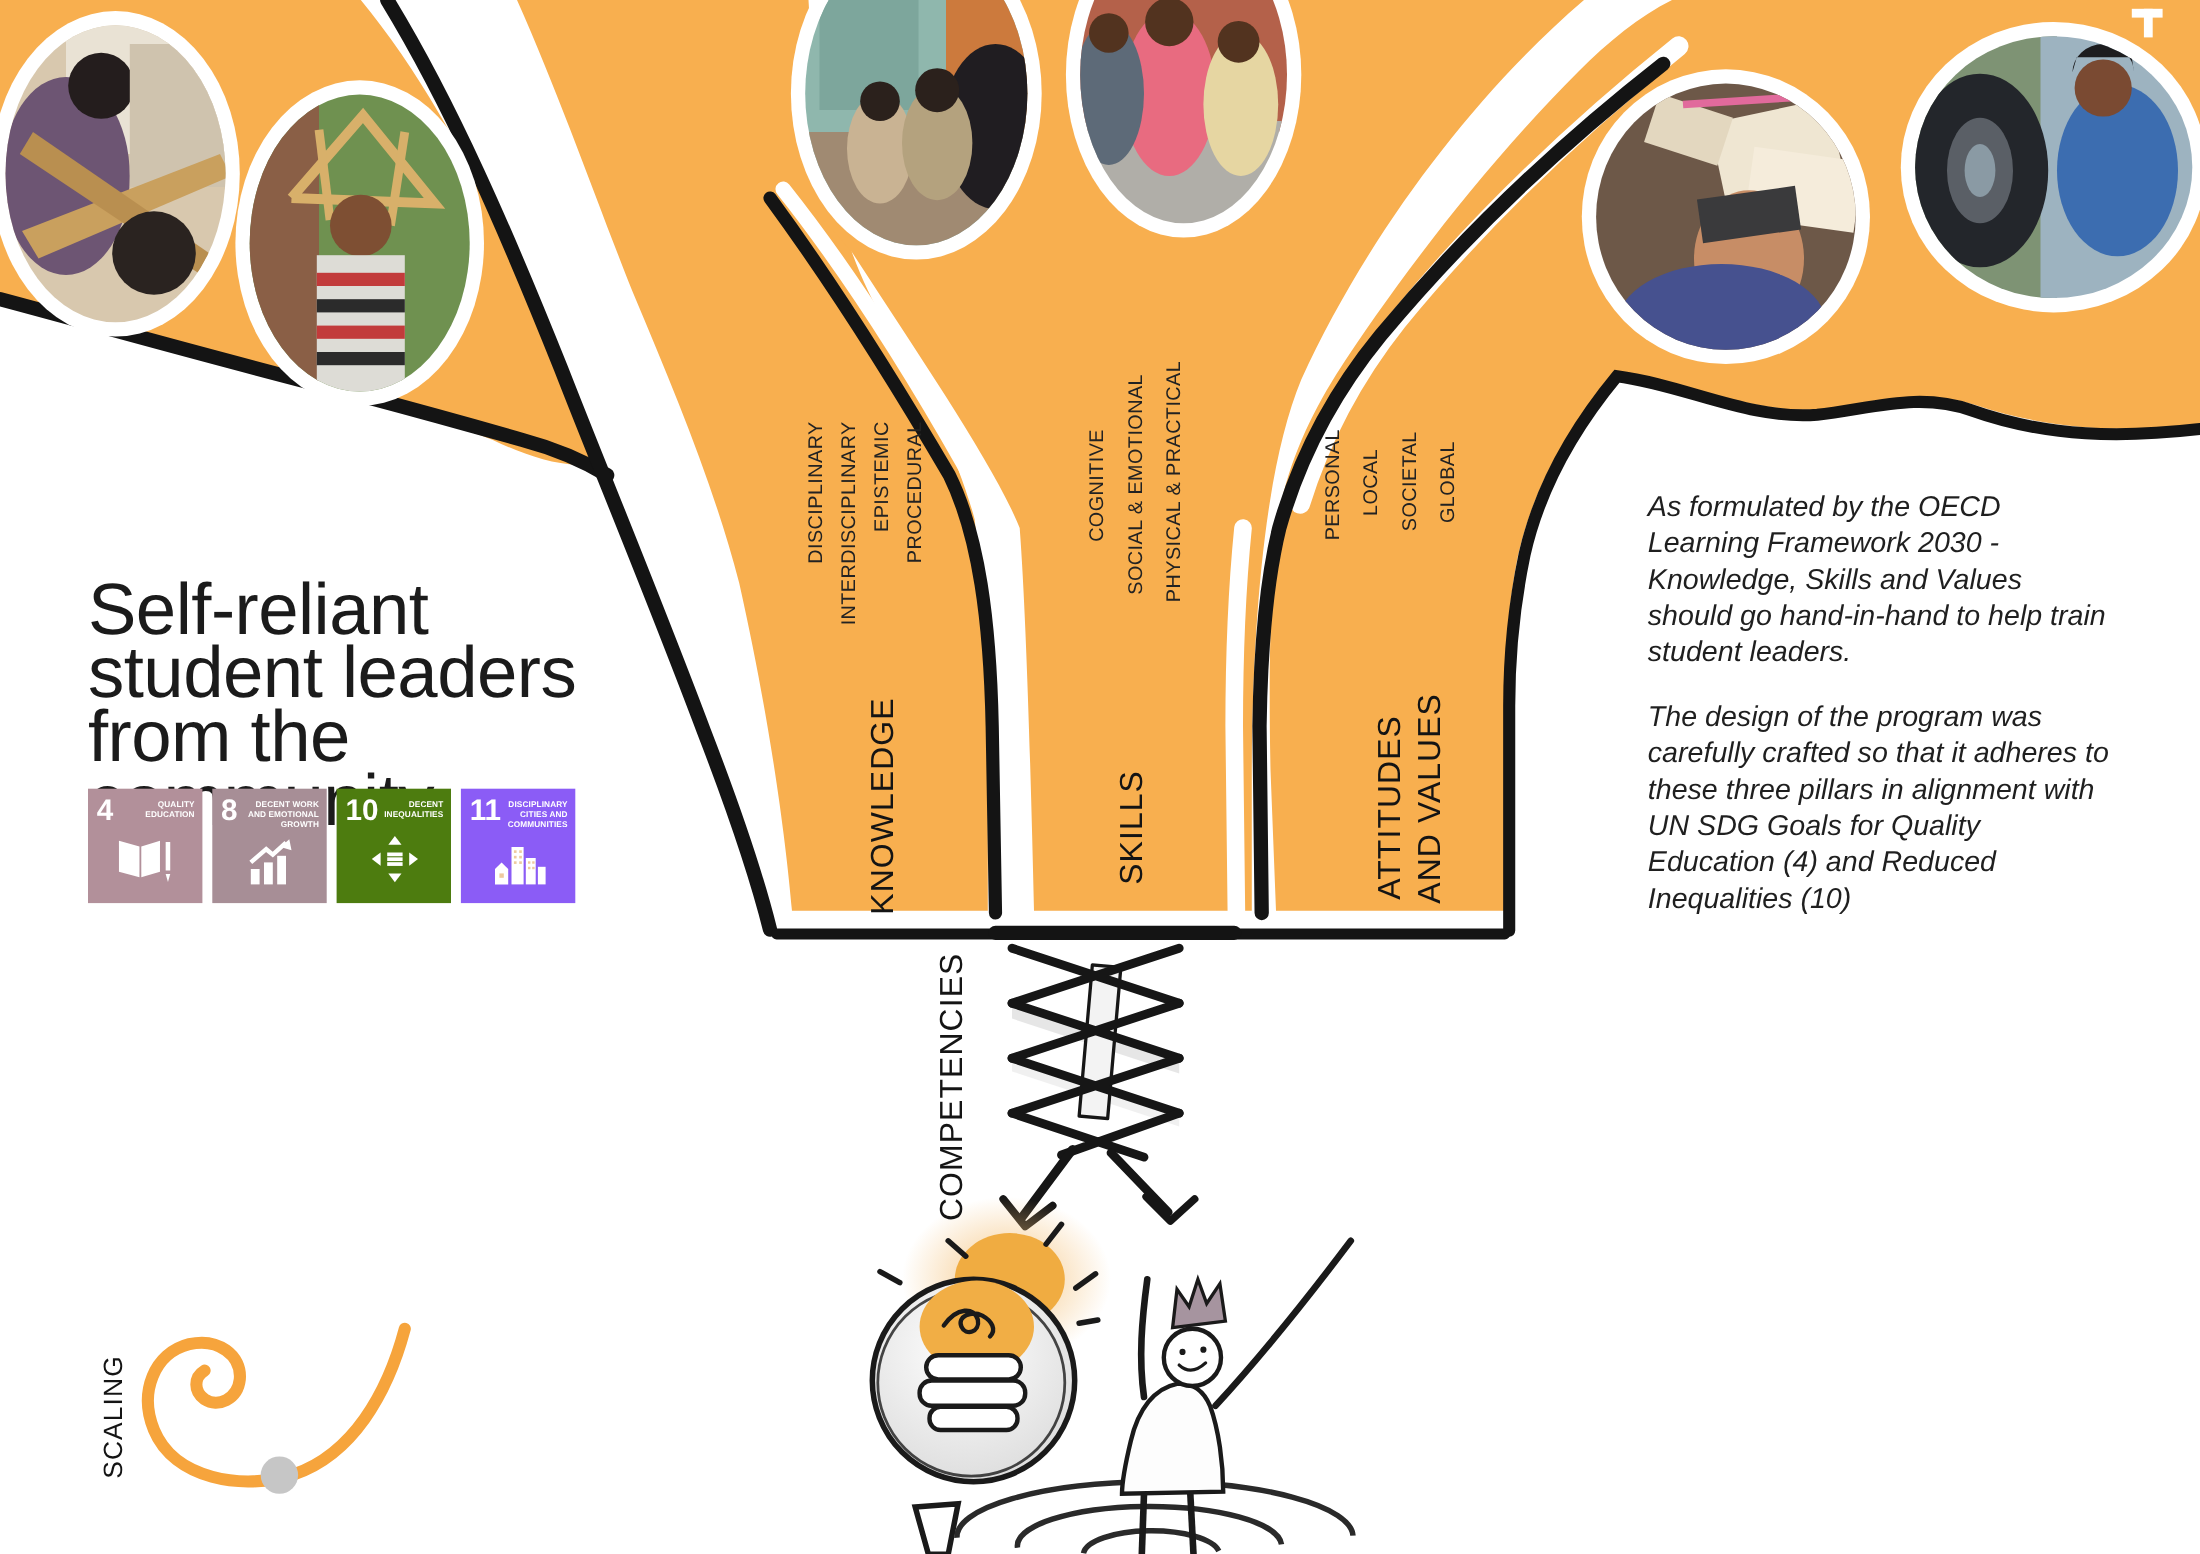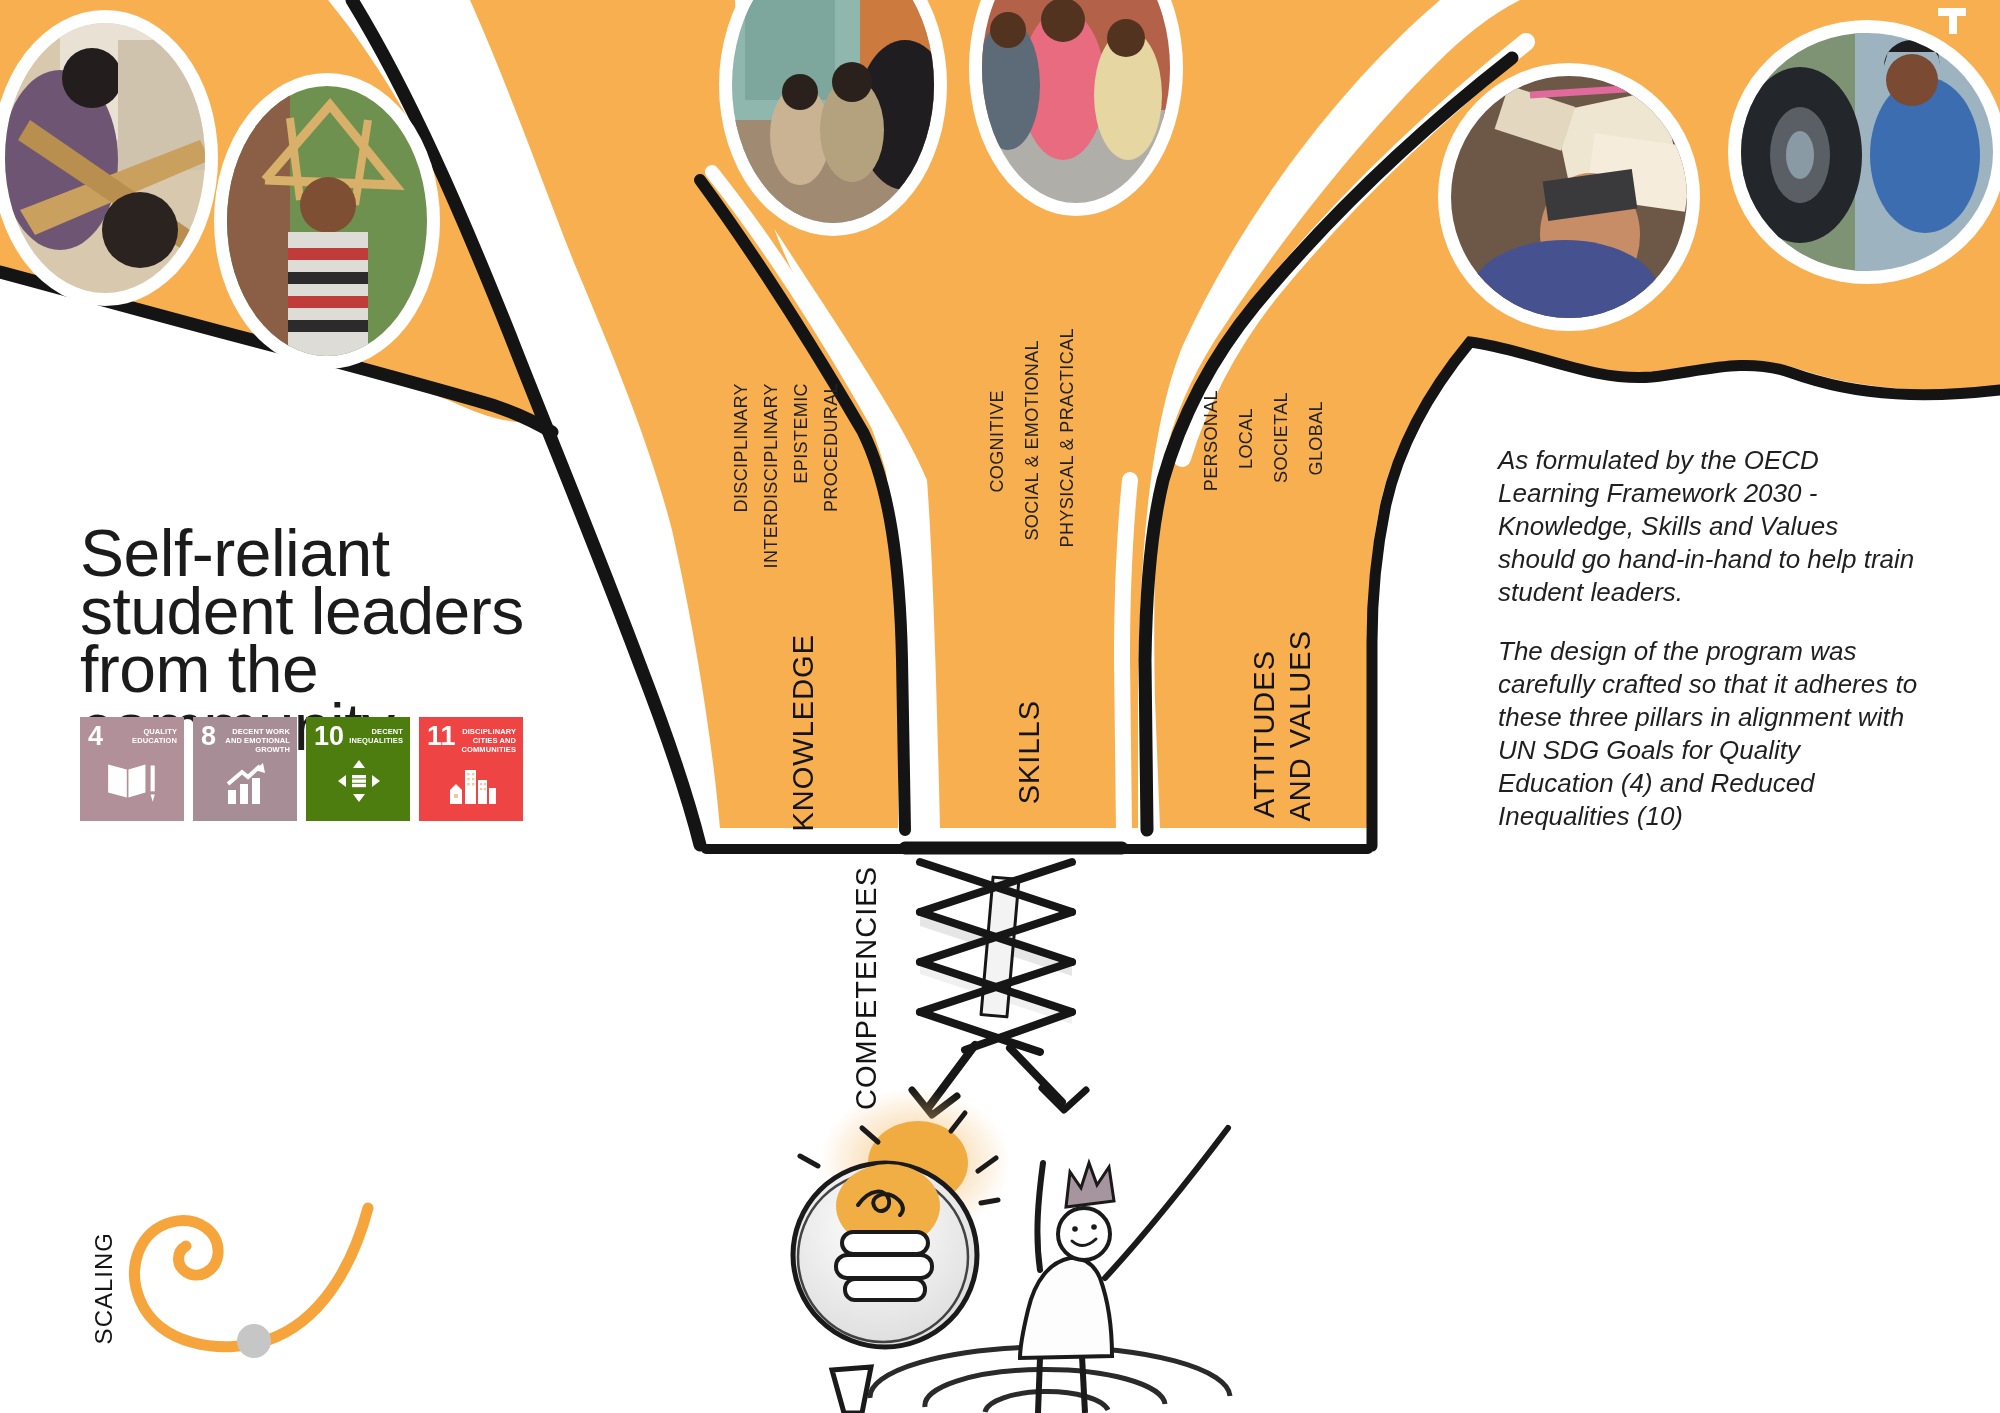--- a/index.html
+++ b/index.html
@@ -317,21 +317,21 @@
           <polygon points="12,1.5 9,5.5 15,5.5"></polygon>
           <polygon points="12,22.5 9,18.5 15,18.5"></polygon>
           <polygon points="1.5,12 5.5,9 5.5,15"></polygon>
           <polygon points="22.5,12 18.5,9 18.5,15"></polygon>
           <rect x="8.5" y="9" width="7" height="1.7"></rect>
           <rect x="8.5" y="11.2" width="7" height="1.7"></rect>
           <rect x="8.5" y="13.4" width="7" height="1.7"></rect>
         </svg>
       </div>
     </div>
-    <div class="sdg-tile" style="background: #ef4444;">
+    <div class="sdg-tile" style="background: #8b5cf6;">
       <div class="sdg-head">
         <span class="sdg-num">11</span>
         <span class="sdg-title">DISCIPLINARY CITIES AND COMMUNITIES</span>
       </div>
       <div class="sdg-icon">
         <svg width="56" height="48" viewBox="0 0 26 24" fill="#ffffff">
           <polygon points="2,15 5,12 8,15 8,22 2,22"></polygon>
           <rect x="9.5" y="5" width="5.5" height="17"></rect>
           <rect x="16" y="10" width="4.5" height="12"></rect>
           <rect x="21.5" y="14" width="3.5" height="8"></rect>

